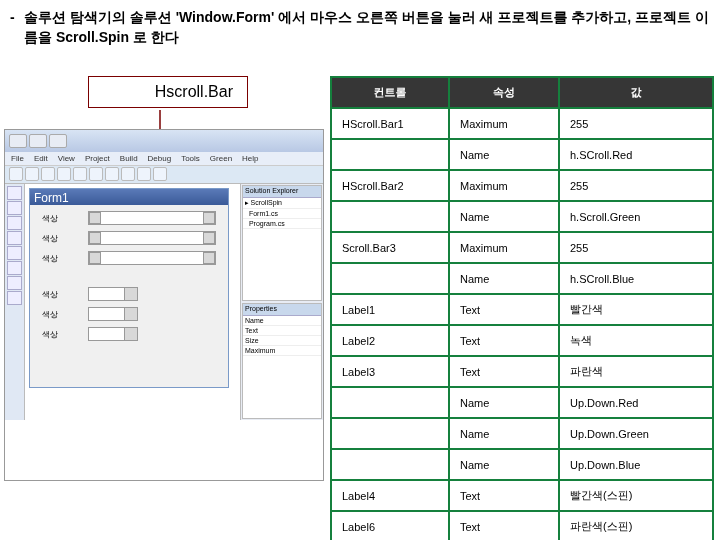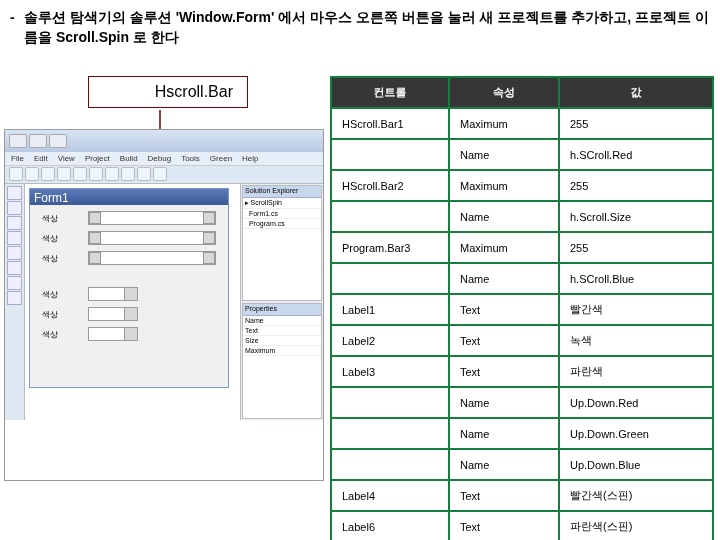--- a/index.html
+++ b/index.html
@@ -165,24 +165,24 @@
         <td>h.SCroll.Red</td>
       </tr>
       <tr>
         <td class="c1">HScroll.Bar2</td>
         <td class="c2">Maximum</td>
         <td>255</td>
       </tr>
       <tr>
         <td class="c1"></td>
         <td class="c2">Name</td>
-        <td>h.Scroll.Size</td>
-      </tr>
-      <tr>
-        <td class="c1">Program.Bar3</td>
+        <td>h.Scroll.Green</td>
+      </tr>
+      <tr>
+        <td class="c1">Scroll.Bar3</td>
         <td class="c2">Maximum</td>
         <td>255</td>
       </tr>
       <tr>
         <td class="c1"></td>
         <td class="c2">Name</td>
         <td>h.SCroll.Blue</td>
       </tr>
       <tr>
         <td class="c1">Label1</td>

